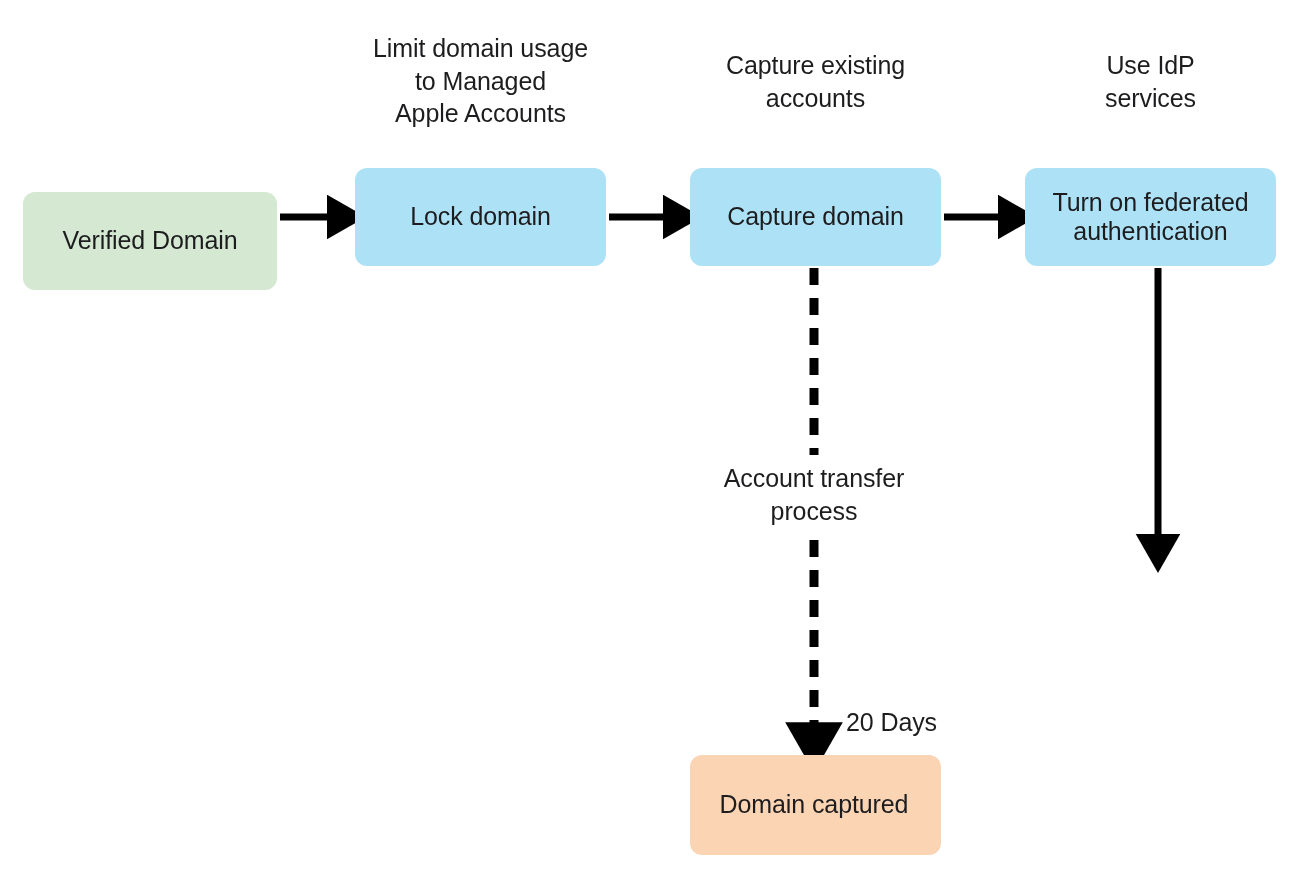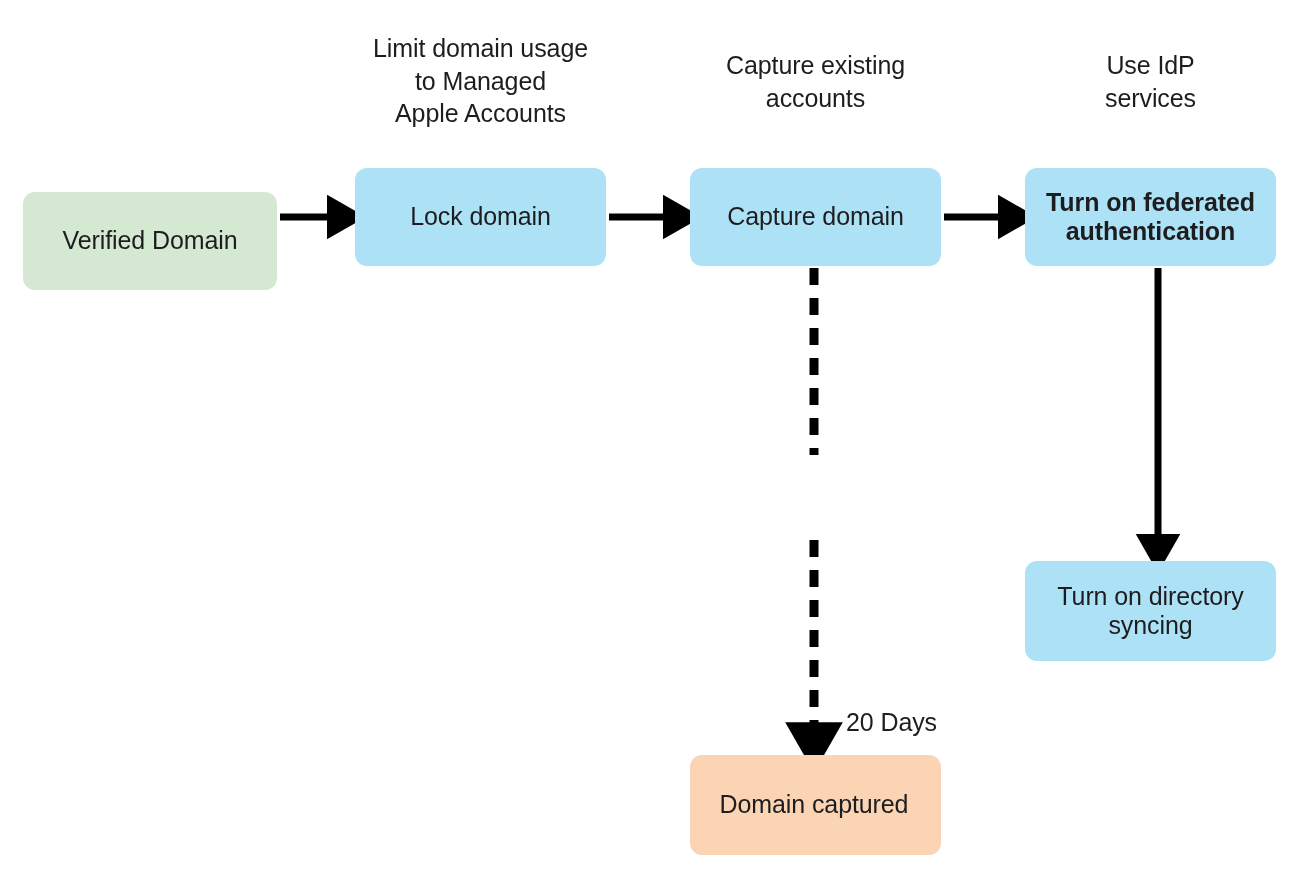--- a/index.html
+++ b/index.html
@@ -123,29 +123,27 @@
 
   <div class="node node-blue" style="left:355px; top:168px; width:251px; height:98px;">
     <span>Lock domain</span>
   </div>
 
   <div class="node node-blue" style="left:690px; top:168px; width:251px; height:98px;">
     <span>Capture domain</span>
   </div>
 
   <div class="node node-blue" style="left:1025px; top:168px; width:251px; height:98px; white-space:pre-line;">
-    <span style="white-space:pre-line;font-weight:bold;">Turn on federated
+    <span style="white-space:pre-line;">Turn on federated
 authentication</span>
   </div>
 
-  <div class="node node-blue" style="left:1025px; top:561px; width:251px; height:100px; white-space:pre-line;">
-    <span style="white-space:pre-line;">Turn on directory
-syncing</span>
-  </div>
 
   <div class="node node-orange" style="left:690px; top:755px; width:251px; height:100px;padding-left:7px;">
     <span>Domain captured</span>
   </div>
 
+  <div class="edge-label" style="left:664px; top:462px; width:300px;">Account transfer
+process</div>
 
   <div class="side-label" style="left:846px; top:707px;">20 Days</div>
 
 </div>
 
 </body></html>

